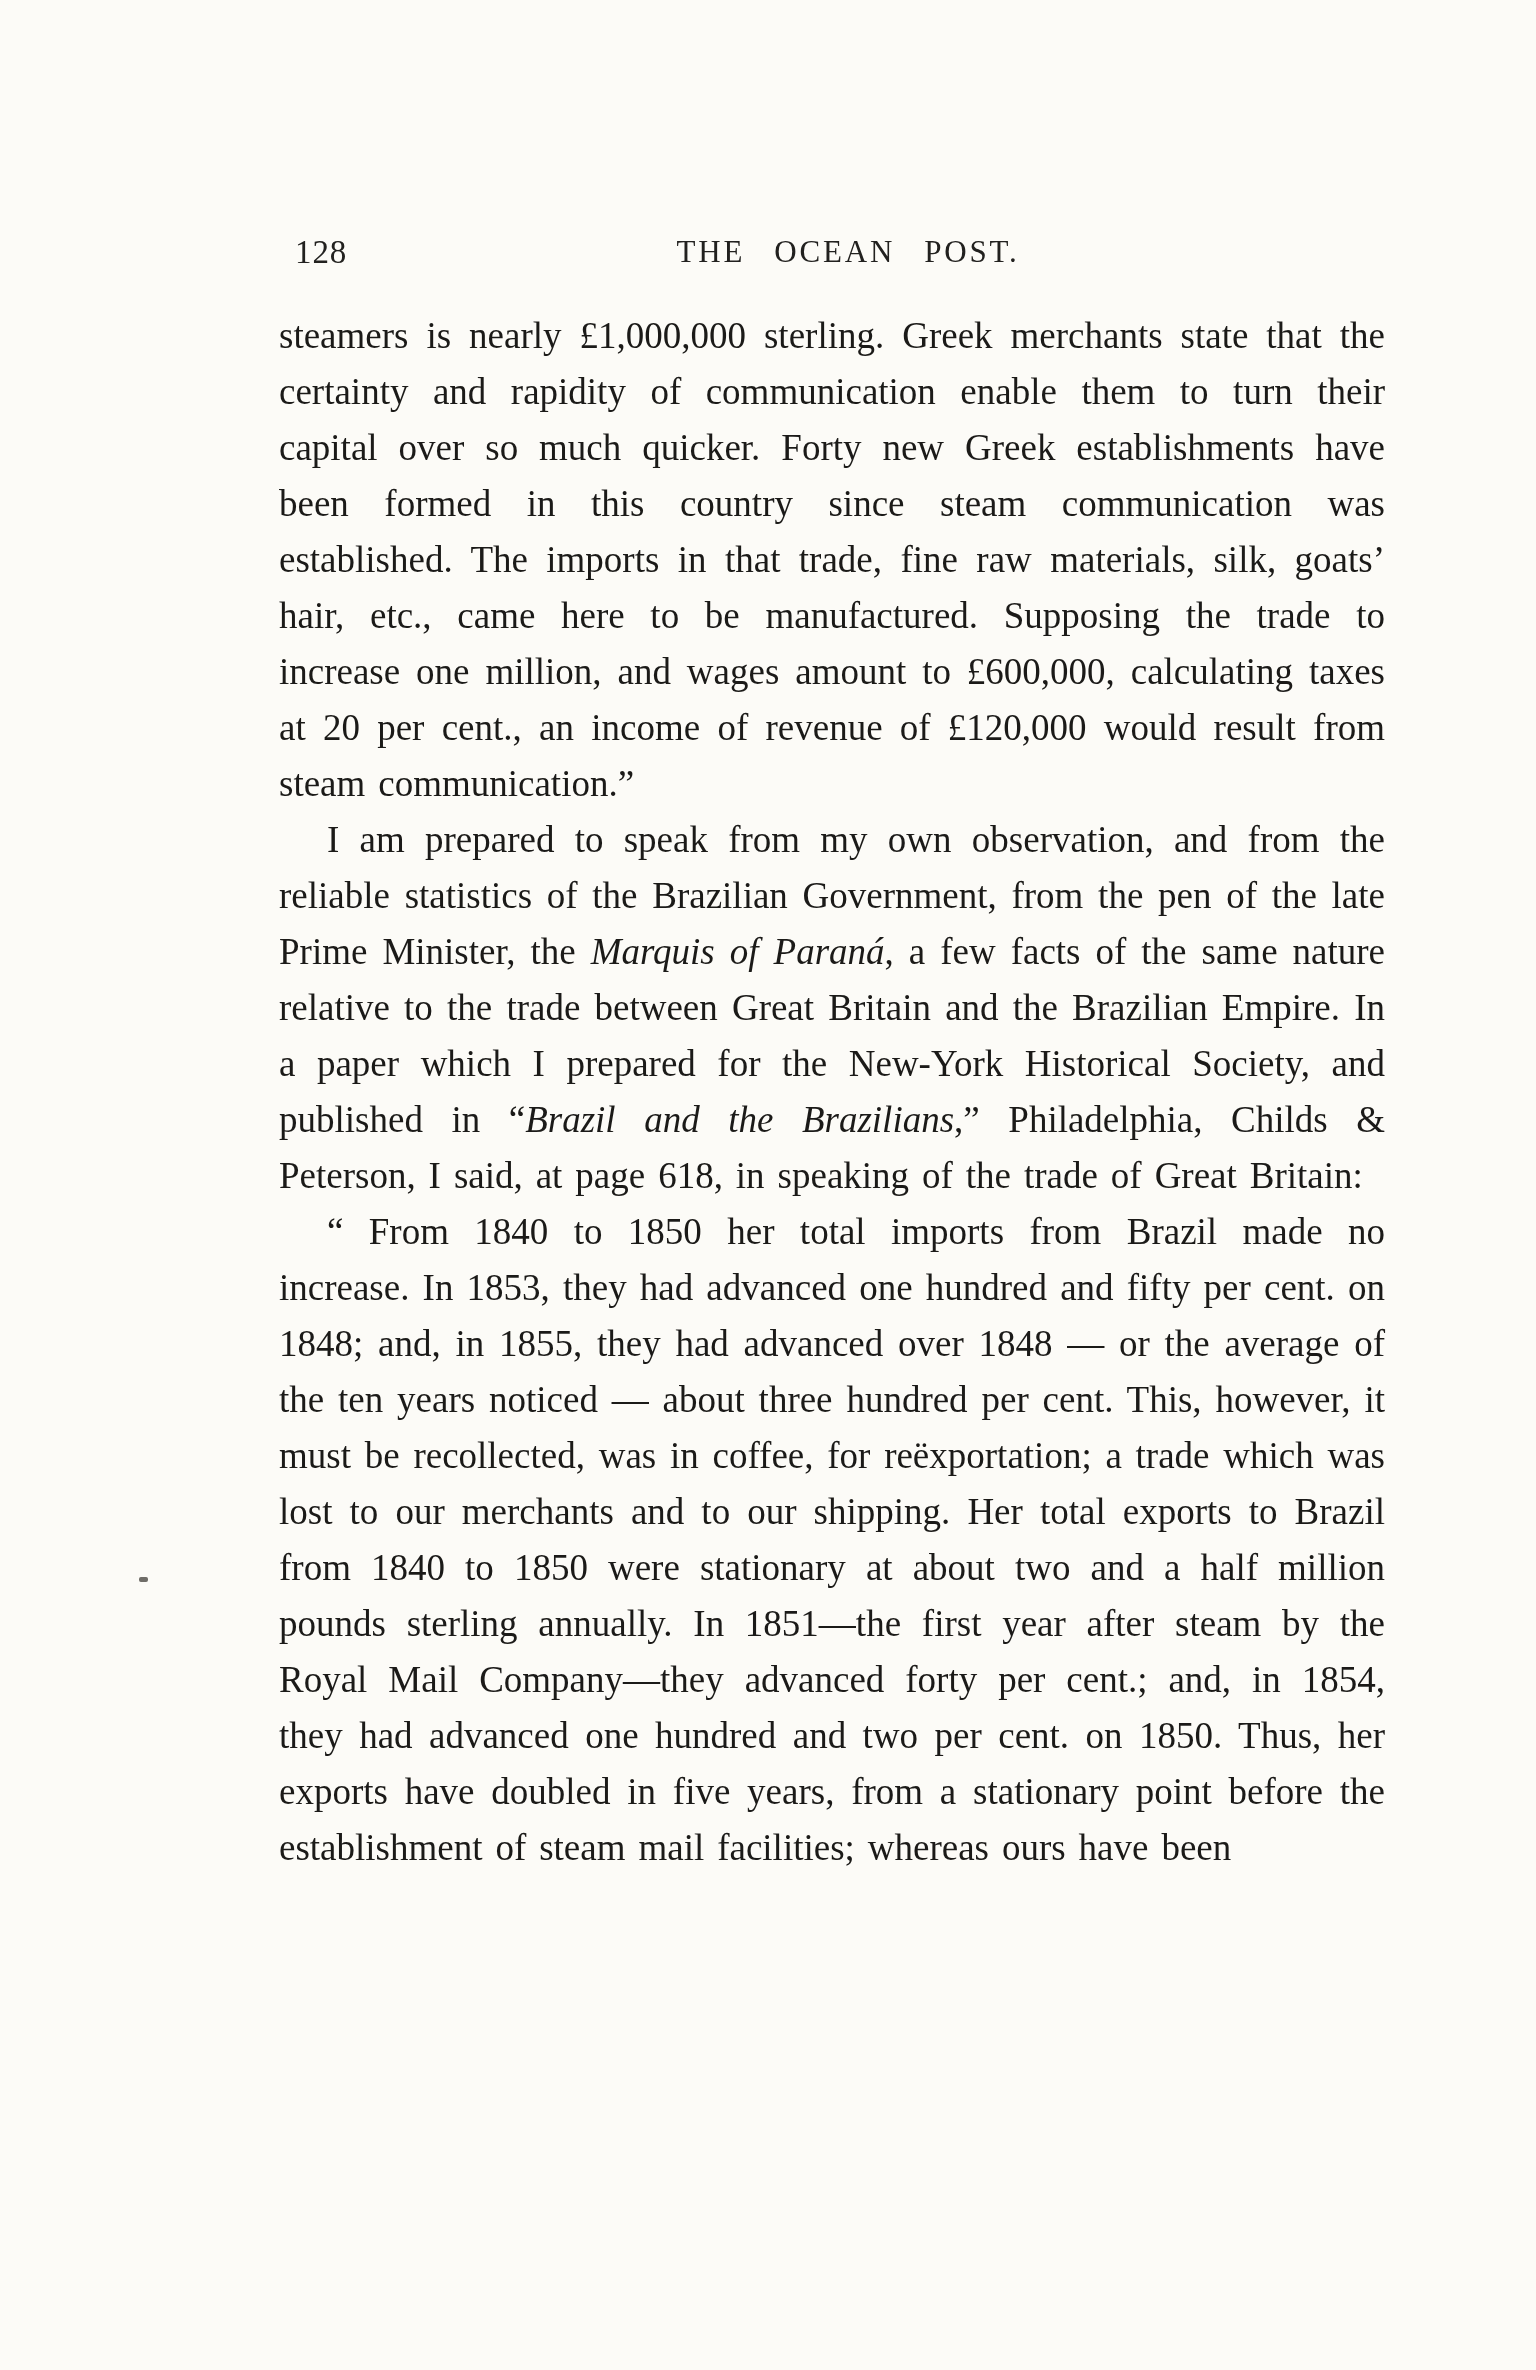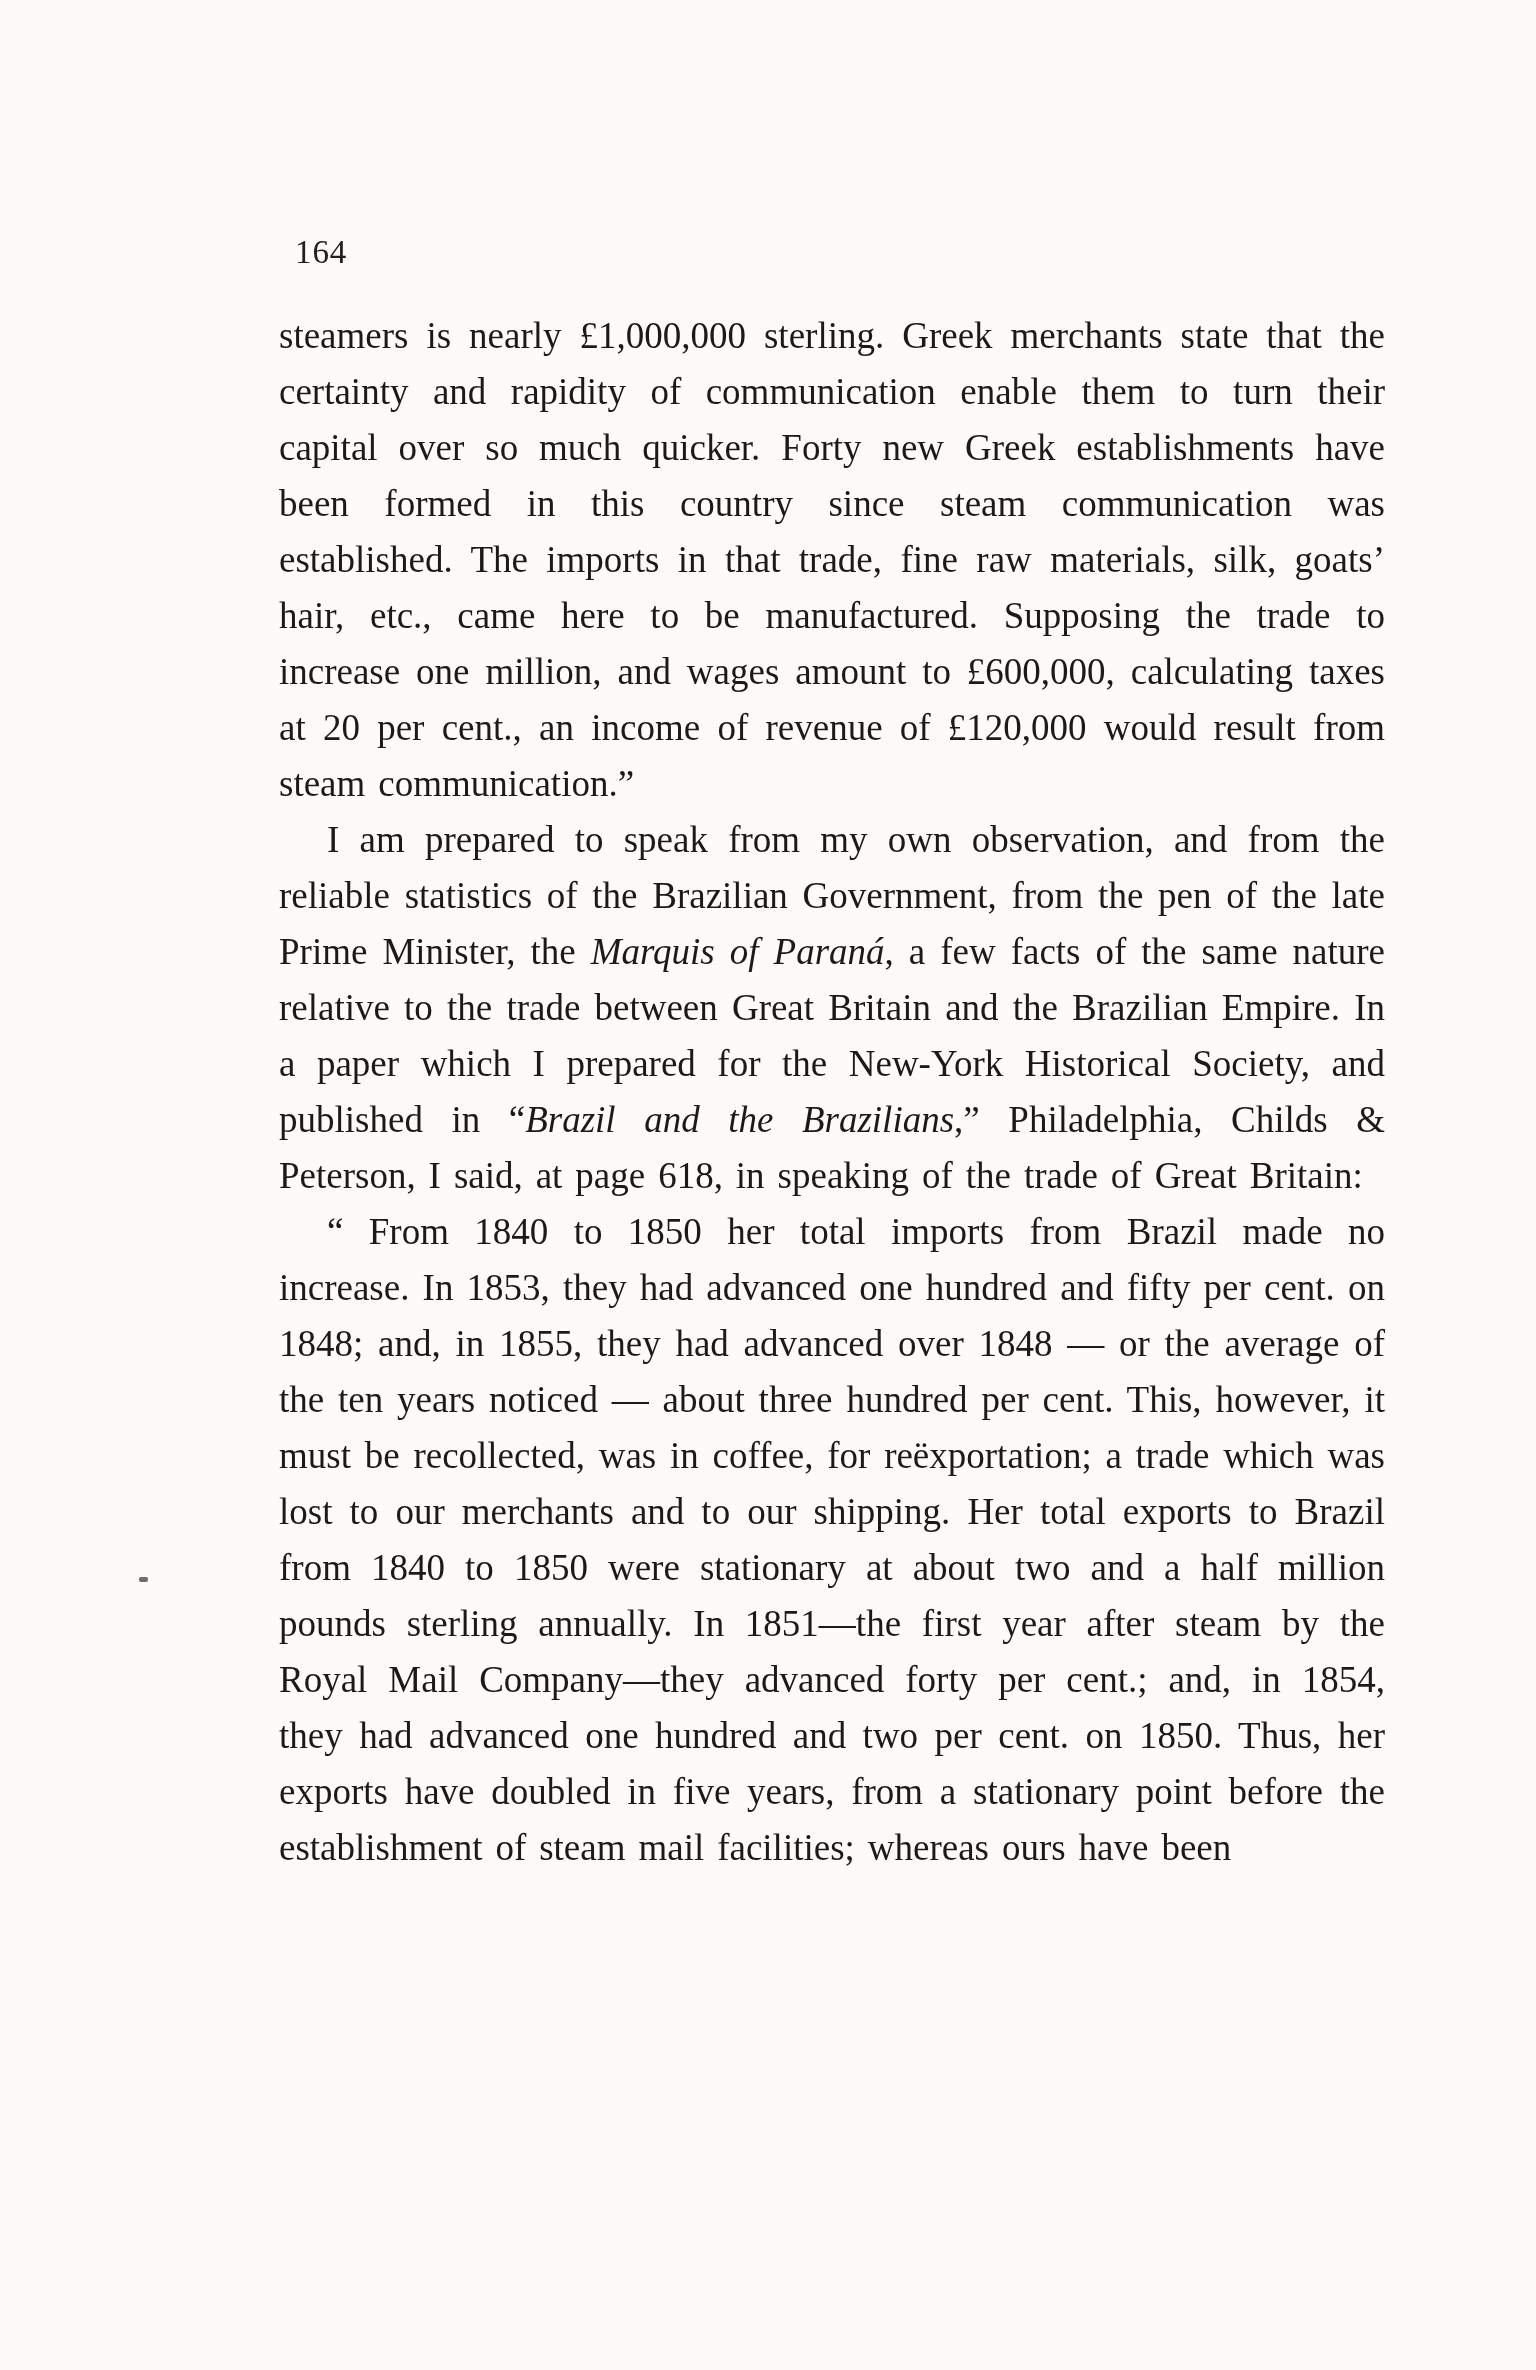--- a/index.html
+++ b/index.html
@@ -70,21 +70,22 @@
     background: #6f6d68;
     border-radius: 1.9px;
   }
 </style>
 </head>
 <body>
 
 <div class="page">
 
   <header class="running-header">
-    <span class="page-number">164</span>
+    <span class="page-number">128</span>
+    <span class="running-head">THE  OCEAN  POST.</span>
   </header>
 
   <main class="text-block" id="text-block">
       <p class="para"><span>steamers is nearly £1,000,000 sterling.  Greek merchants state that the certainty and rapidity of communication enable them to turn their capital over so much quicker. Forty new Greek establishments have been formed in this country since steam communication was established. The imports in that trade, fine raw materials, silk, goats’ hair, etc., came here to be manufactured.  Supposing the trade to increase one million, and wages amount to £600,000, calculating taxes at 20 per cent., an income of revenue of £120,000 would result from steam communication.”</span></p>
       <p class="para indent"><span>I am prepared to speak from my own observation, and from the reliable statistics of the Brazilian Government, from the pen of the late Prime Minister, the </span><em>Marquis of Paraná</em><span>, a few facts of the same nature relative to the trade between Great Britain and the Brazilian Empire.  In a paper which I prepared for the New-York Historical Society, and published in “</span><em>Brazil and the Brazilians</em><span>,” Philadelphia, Childs &amp; Peterson, I said, at page 618, in speaking of the trade of Great Britain:</span></p>
       <p class="para indent"><span>“ From 1840 to 1850 her total imports from Brazil made no increase.  In 1853, they had advanced one hundred and fifty per cent. on 1848; and, in 1855, they had advanced over 1848 — or the average of the ten years noticed — about three hundred per cent.  This, however, it must be recollected, was in coffee, for reëxportation; a trade which was lost to our merchants and to our shipping.  Her total exports to Brazil from 1840 to 1850 were stationary at about two and a half million pounds sterling annually.  In 1851—the first year after steam by the Royal Mail Company—they advanced forty per cent.; and, in 1854, they had advanced one hundred and two per cent. on 1850.  Thus, her exports have doubled in five years, from a stationary point before the establishment of steam mail facilities; whereas ours have been</span></p>
     </main>
 
   <div class="scan-artifact"></div>
 

